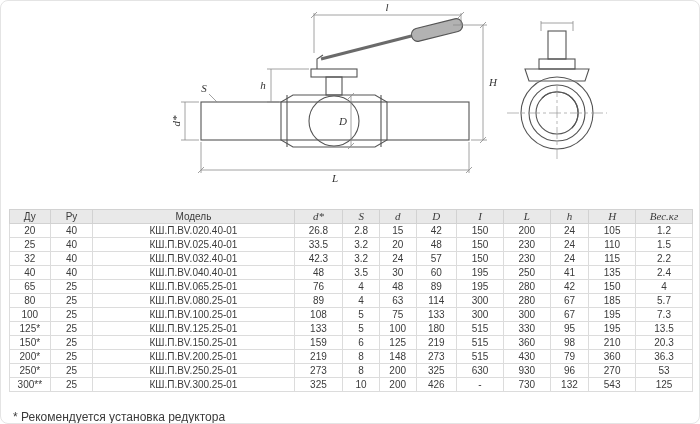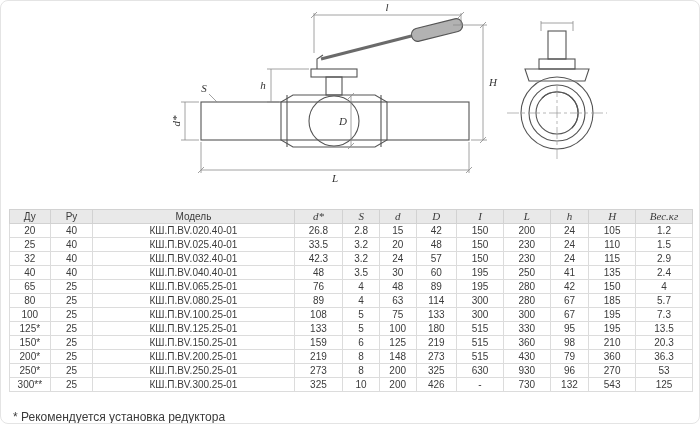--- a/index.html
+++ b/index.html
@@ -191,21 +191,21 @@
           <td>40</td>
           <td class="model">КШ.П.BV.032.40-01</td>
           <td>42.3</td>
           <td>3.2</td>
           <td>24</td>
           <td>57</td>
           <td>150</td>
           <td>230</td>
           <td>24</td>
           <td>115</td>
-          <td>2.9</td>
+          <td>2.2</td>
         </tr>
         <tr>
           <td>40</td>
           <td>40</td>
           <td class="model">КШ.П.BV.040.40-01</td>
           <td>48</td>
           <td>3.5</td>
           <td>30</td>
           <td>60</td>
           <td>195</td>

